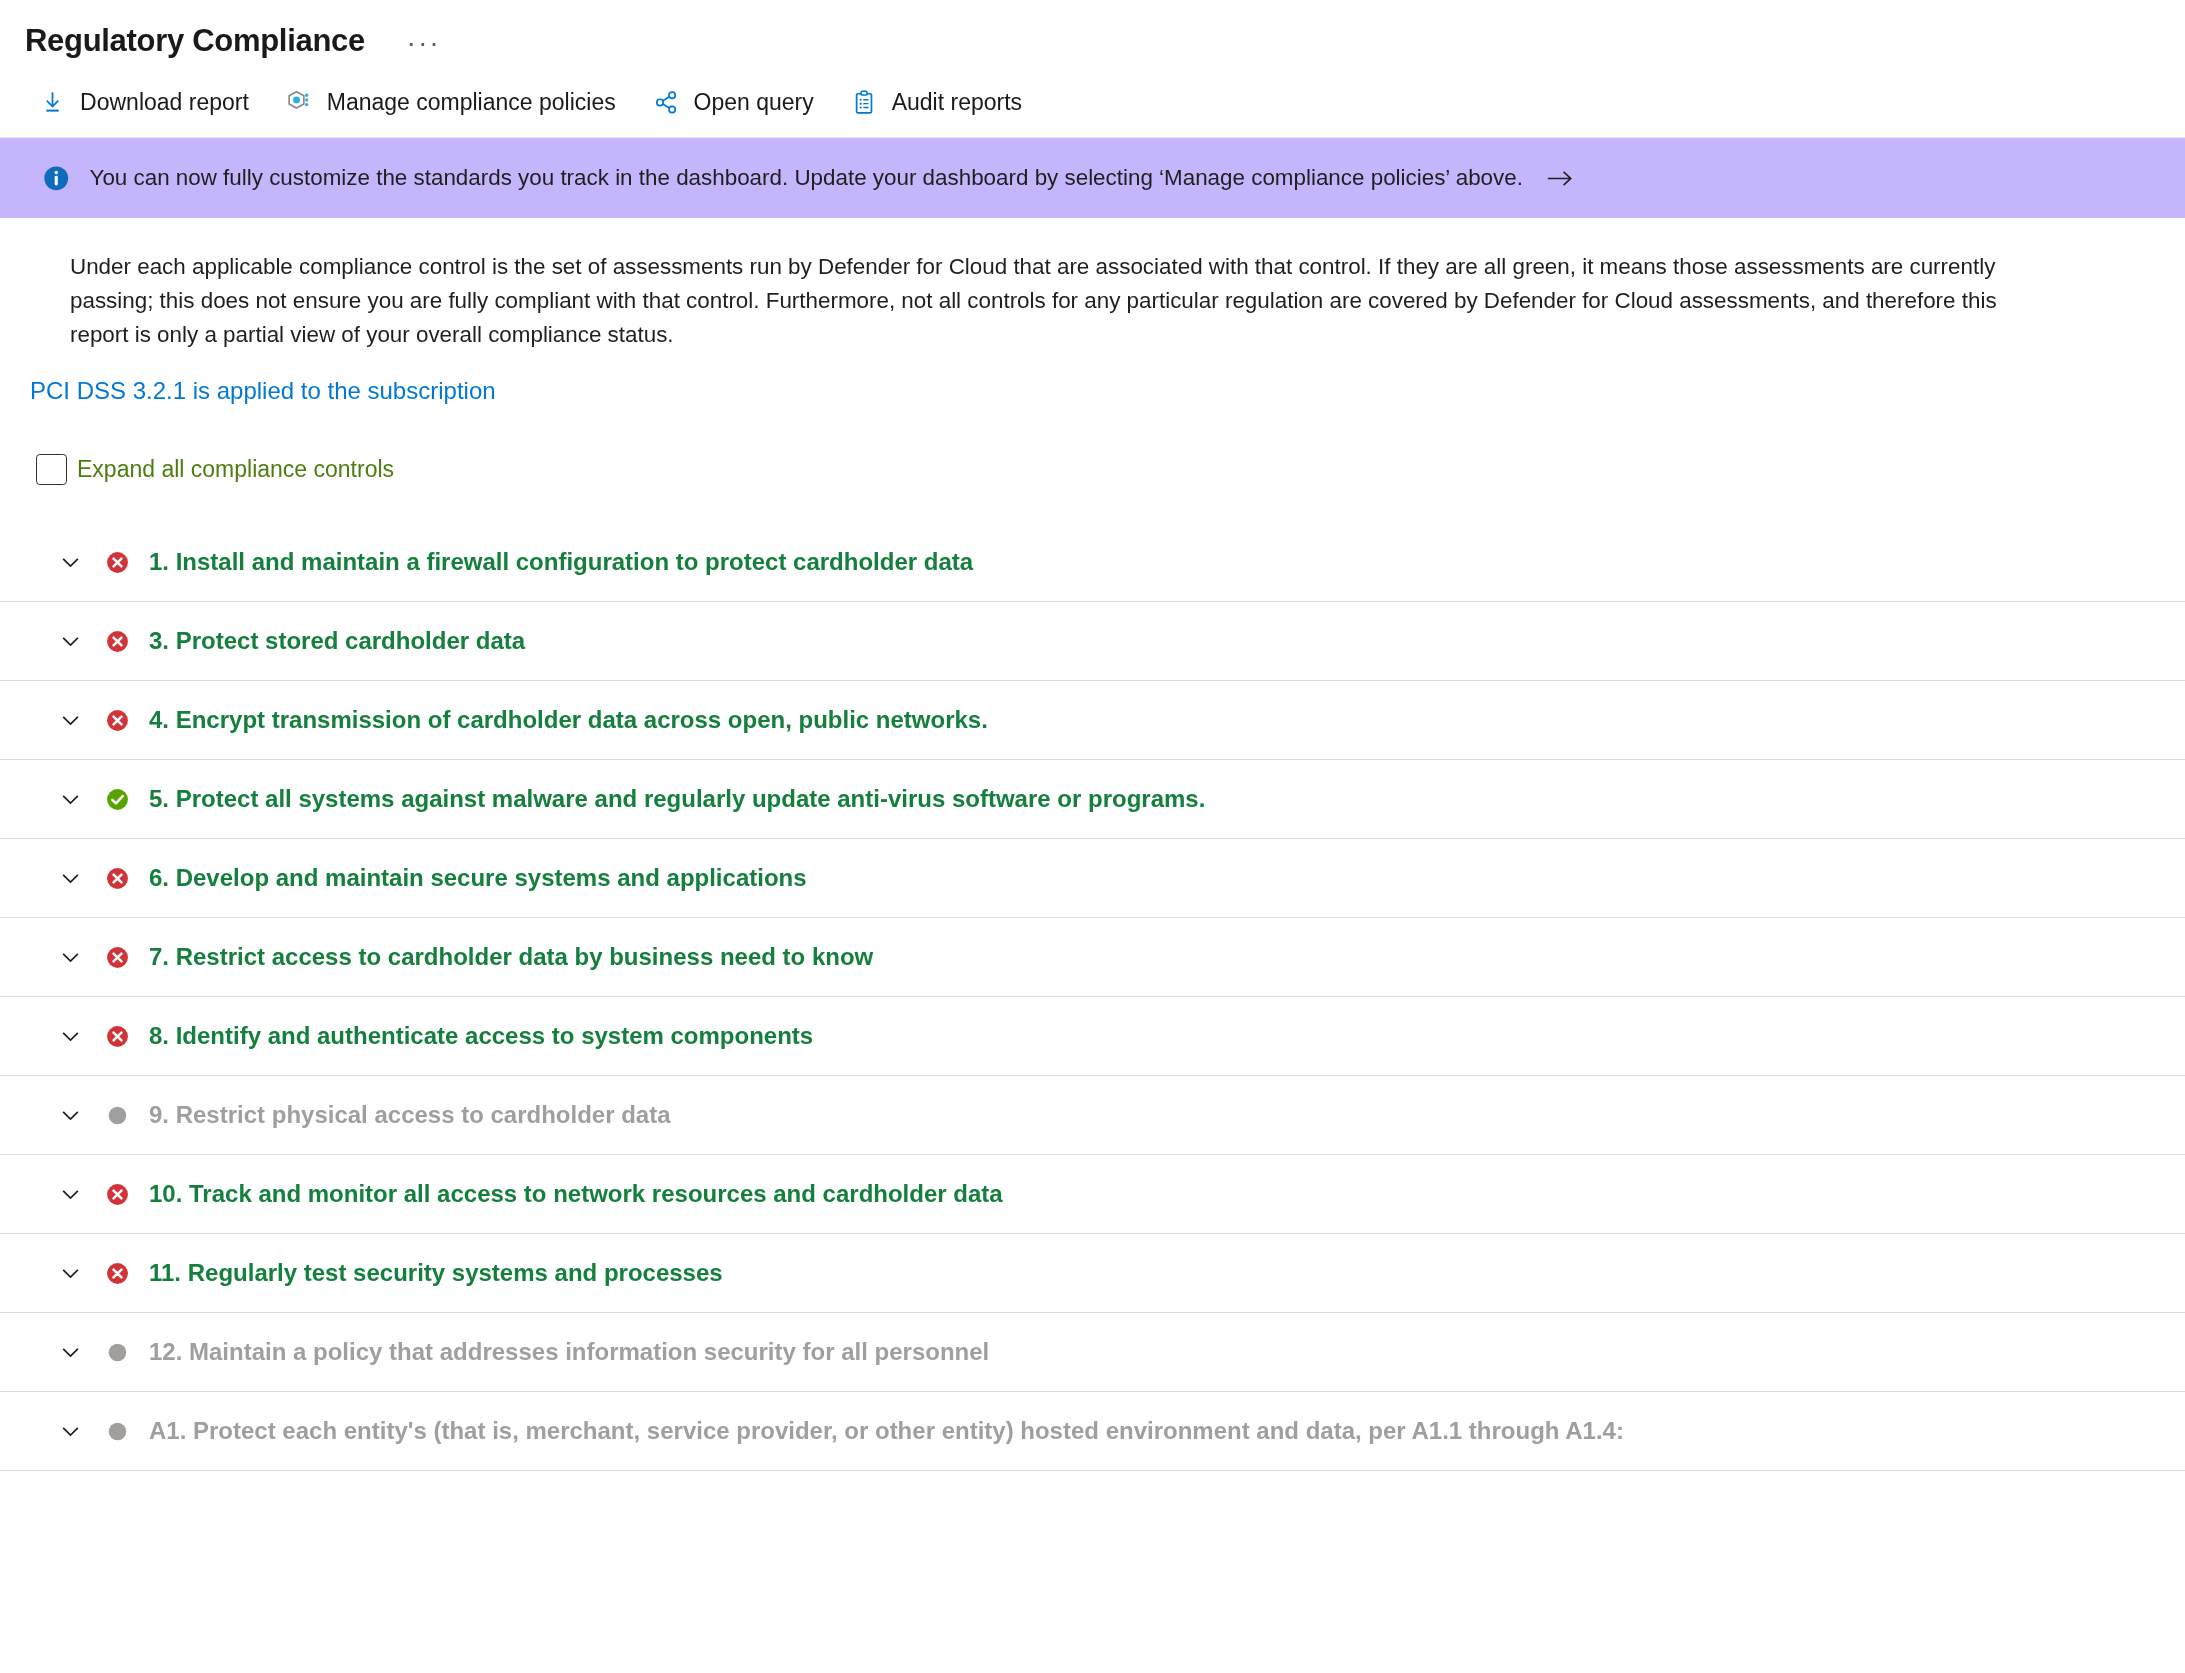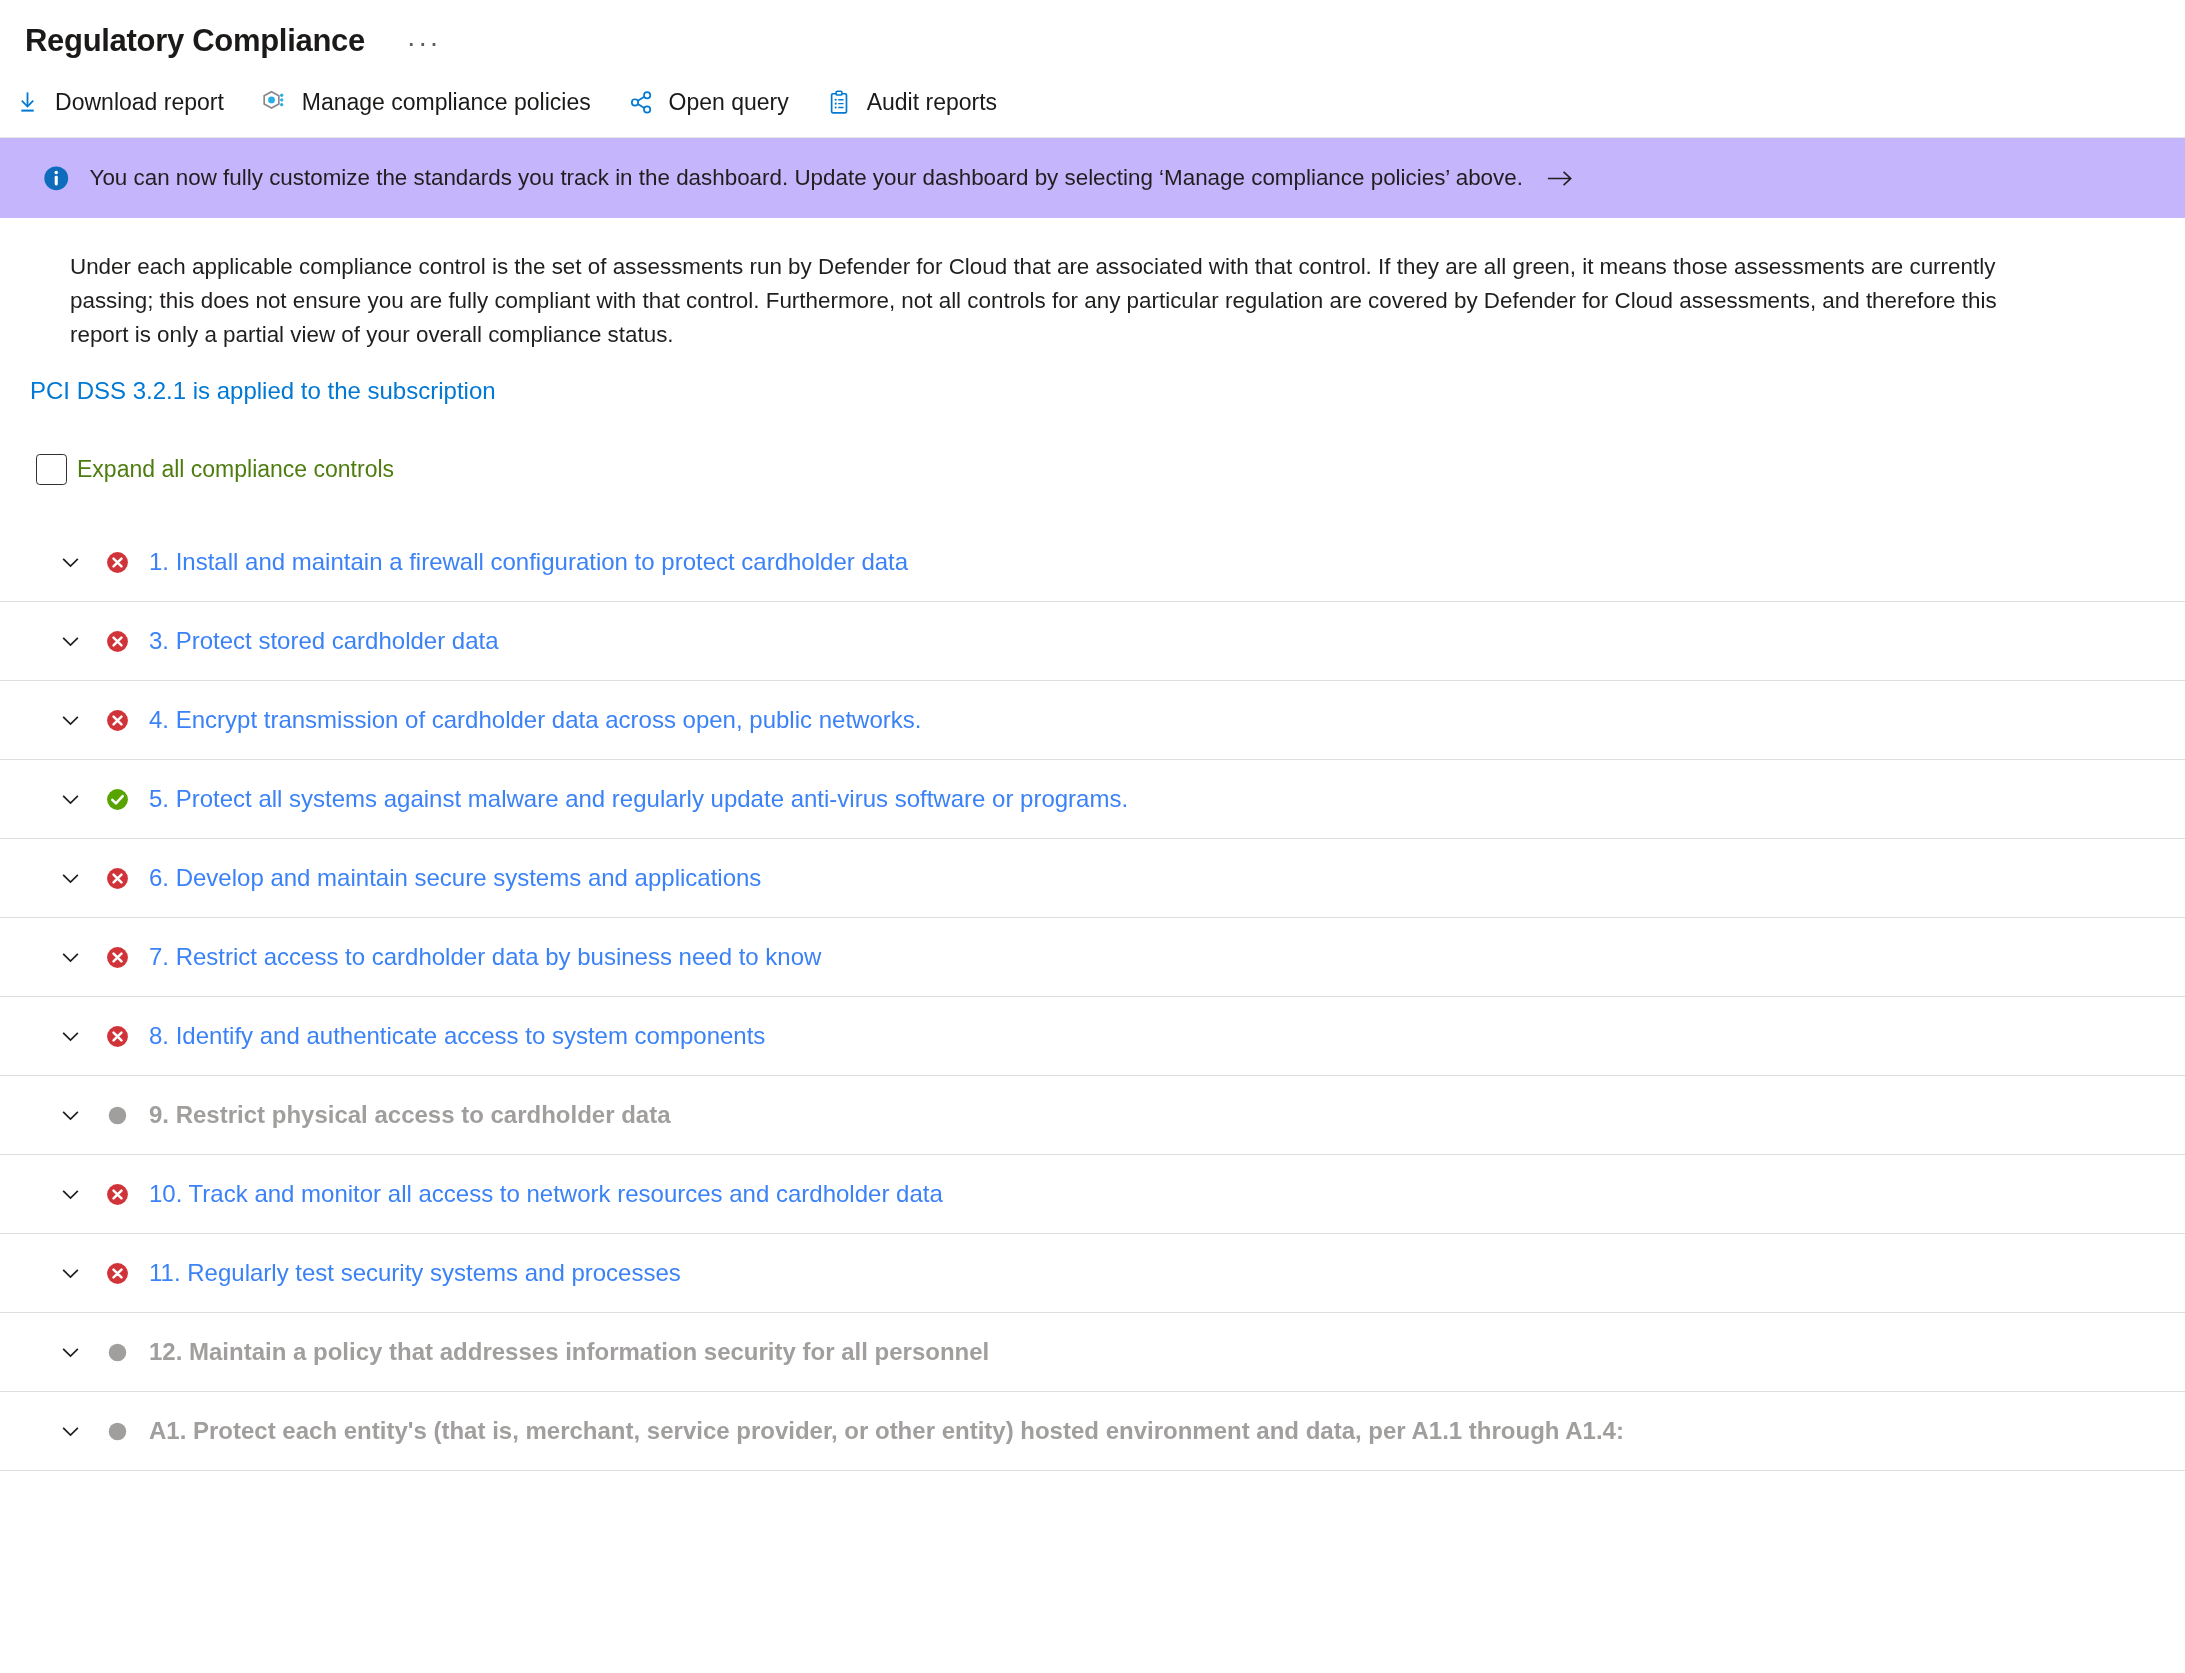--- a/index.html
+++ b/index.html
@@ -40,20 +40,21 @@
     cursor: pointer;
     padding: 3.8px 7.6px;
     position: relative;
     top: 1.9px;
   }
 
   
   .commandbar {
     display: flex;
     align-items: center;
+    padding-left: 25px;
     height: 70px;
     border-bottom: 1px solid #e6e6e6;
     box-sizing: border-box;
   }
   .cmd {
     display: flex;
     align-items: center;
     height: 49px;
     padding: 0 13.3px;
     margin-right: 9.5px;
@@ -171,22 +172,22 @@
     width: 25px;
     height: 25px;
     flex: none;
     margin-right: 19px;
     display: flex;
     align-items: center;
     justify-content: center;
   }
   .control-label {
     font-size: 24px;
-    font-weight: 400;
-    color: #3b82f6;
+    font-weight: 700;
+    color: #15803d;
     white-space: nowrap;
     line-height: 1;
   }
   .control-row.na .control-label {
     font-weight: 600;
     color: #a19f9d;
   }
 </style>
 </head>
 <body>

